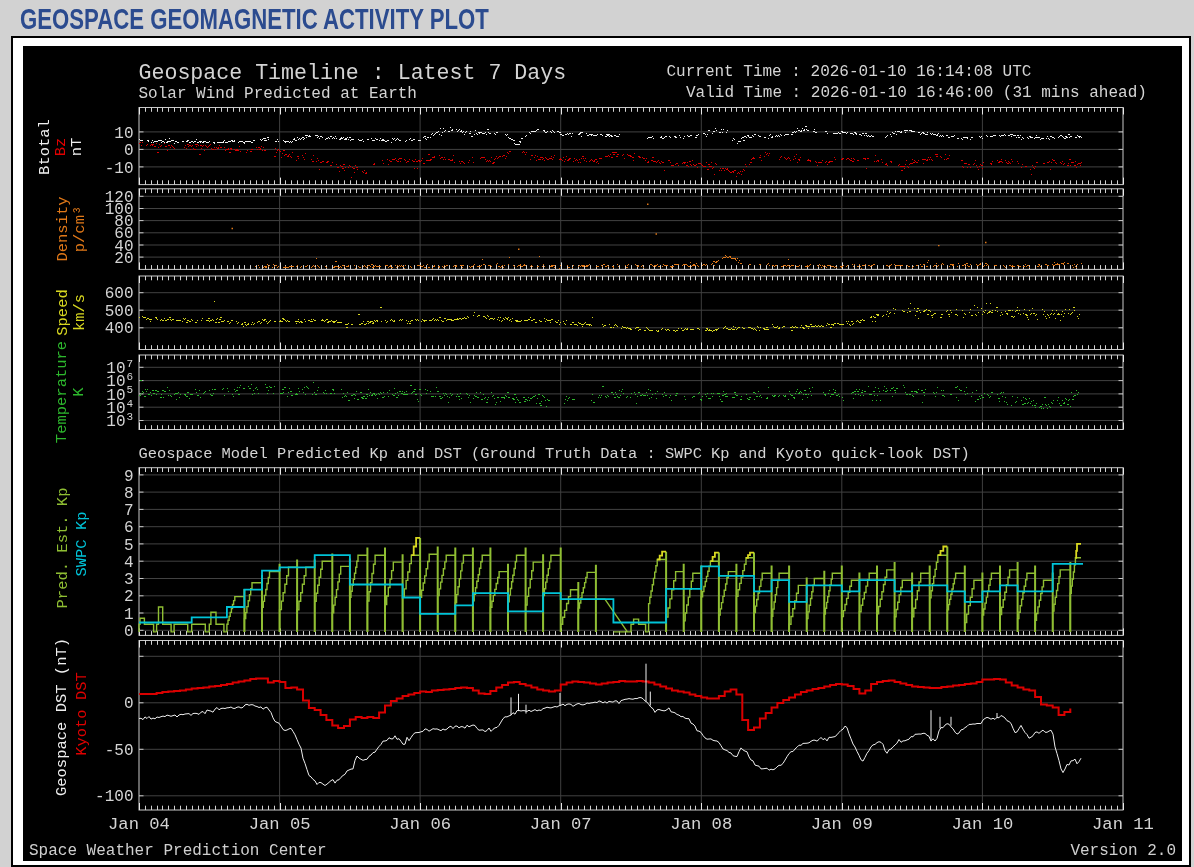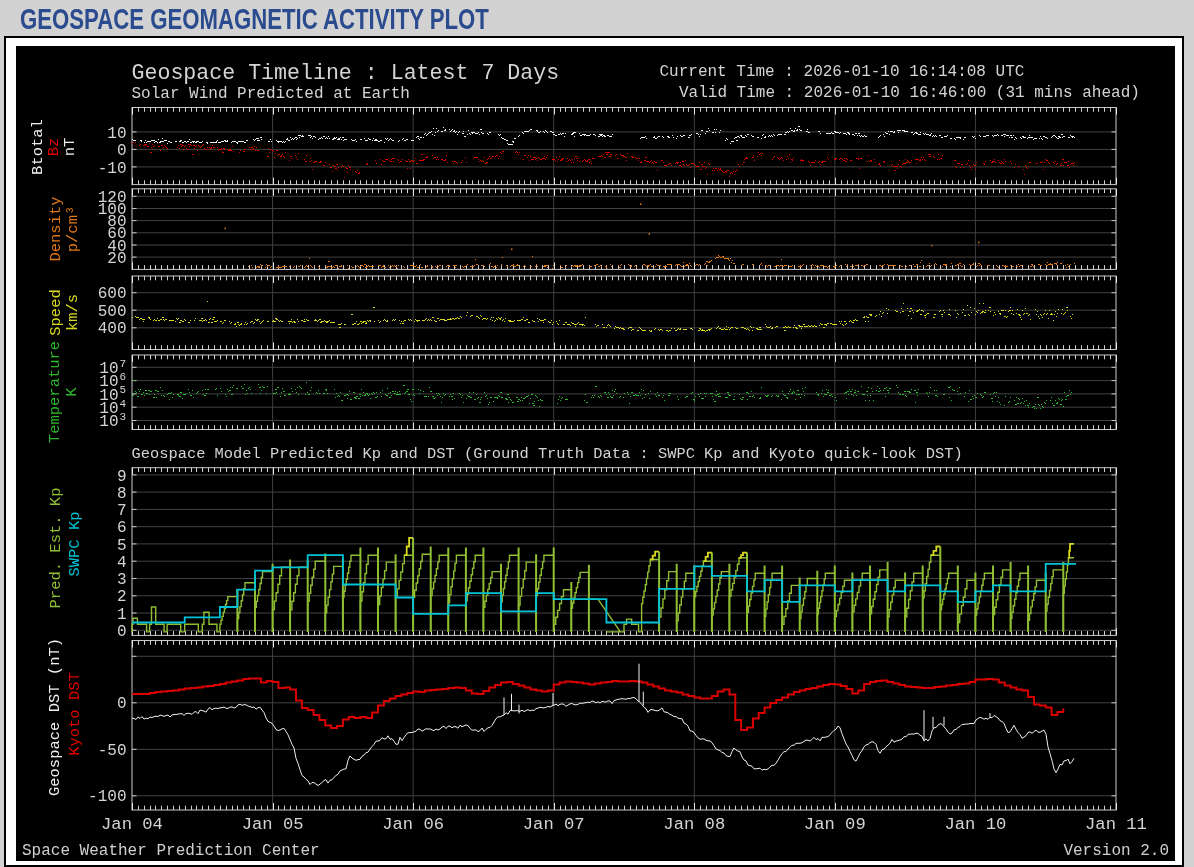--- a/index.html
+++ b/index.html
@@ -1,15 +1,15 @@
 <!DOCTYPE html>
 <html><head><meta charset="utf-8"><style>
 html,body{margin:0;padding:0;background:#d2d2d2;width:1194px;height:867px;overflow:hidden}
 #hdr{position:absolute;left:20px;top:1.5px;font-family:"Liberation Sans",sans-serif;font-weight:bold;font-size:29.8px;color:#2b4b8f;white-space:nowrap;transform:scaleX(0.744);transform-origin:0 0}
-#box{position:absolute;left:4px;top:36px;width:1176px;height:827px;background:#fff;border:2px solid #000}
+#box{position:absolute;left:11px;top:36px;width:1176px;height:827px;background:#fff;border:2px solid #000}
 #plot{position:absolute;left:9.5px;top:8px;width:1159px;height:815px;background:#000}
 </style></head>
 <body>
 <div id="hdr">GEOSPACE GEOMAGNETIC ACTIVITY PLOT</div>
 <div id="box">
 <svg id="plot" viewBox="18 46 1159 815" width="1159" height="815">
 <rect x="18" y="46" width="1159" height="815" fill="#000"></rect>
 <line x1="274.6" y1="107.5" x2="274.6" y2="184.6" stroke="#3f3f3f" stroke-width="1"></line>
 <line x1="415.1" y1="107.5" x2="415.1" y2="184.6" stroke="#3f3f3f" stroke-width="1"></line>
 <line x1="555.7" y1="107.5" x2="555.7" y2="184.6" stroke="#3f3f3f" stroke-width="1"></line>

